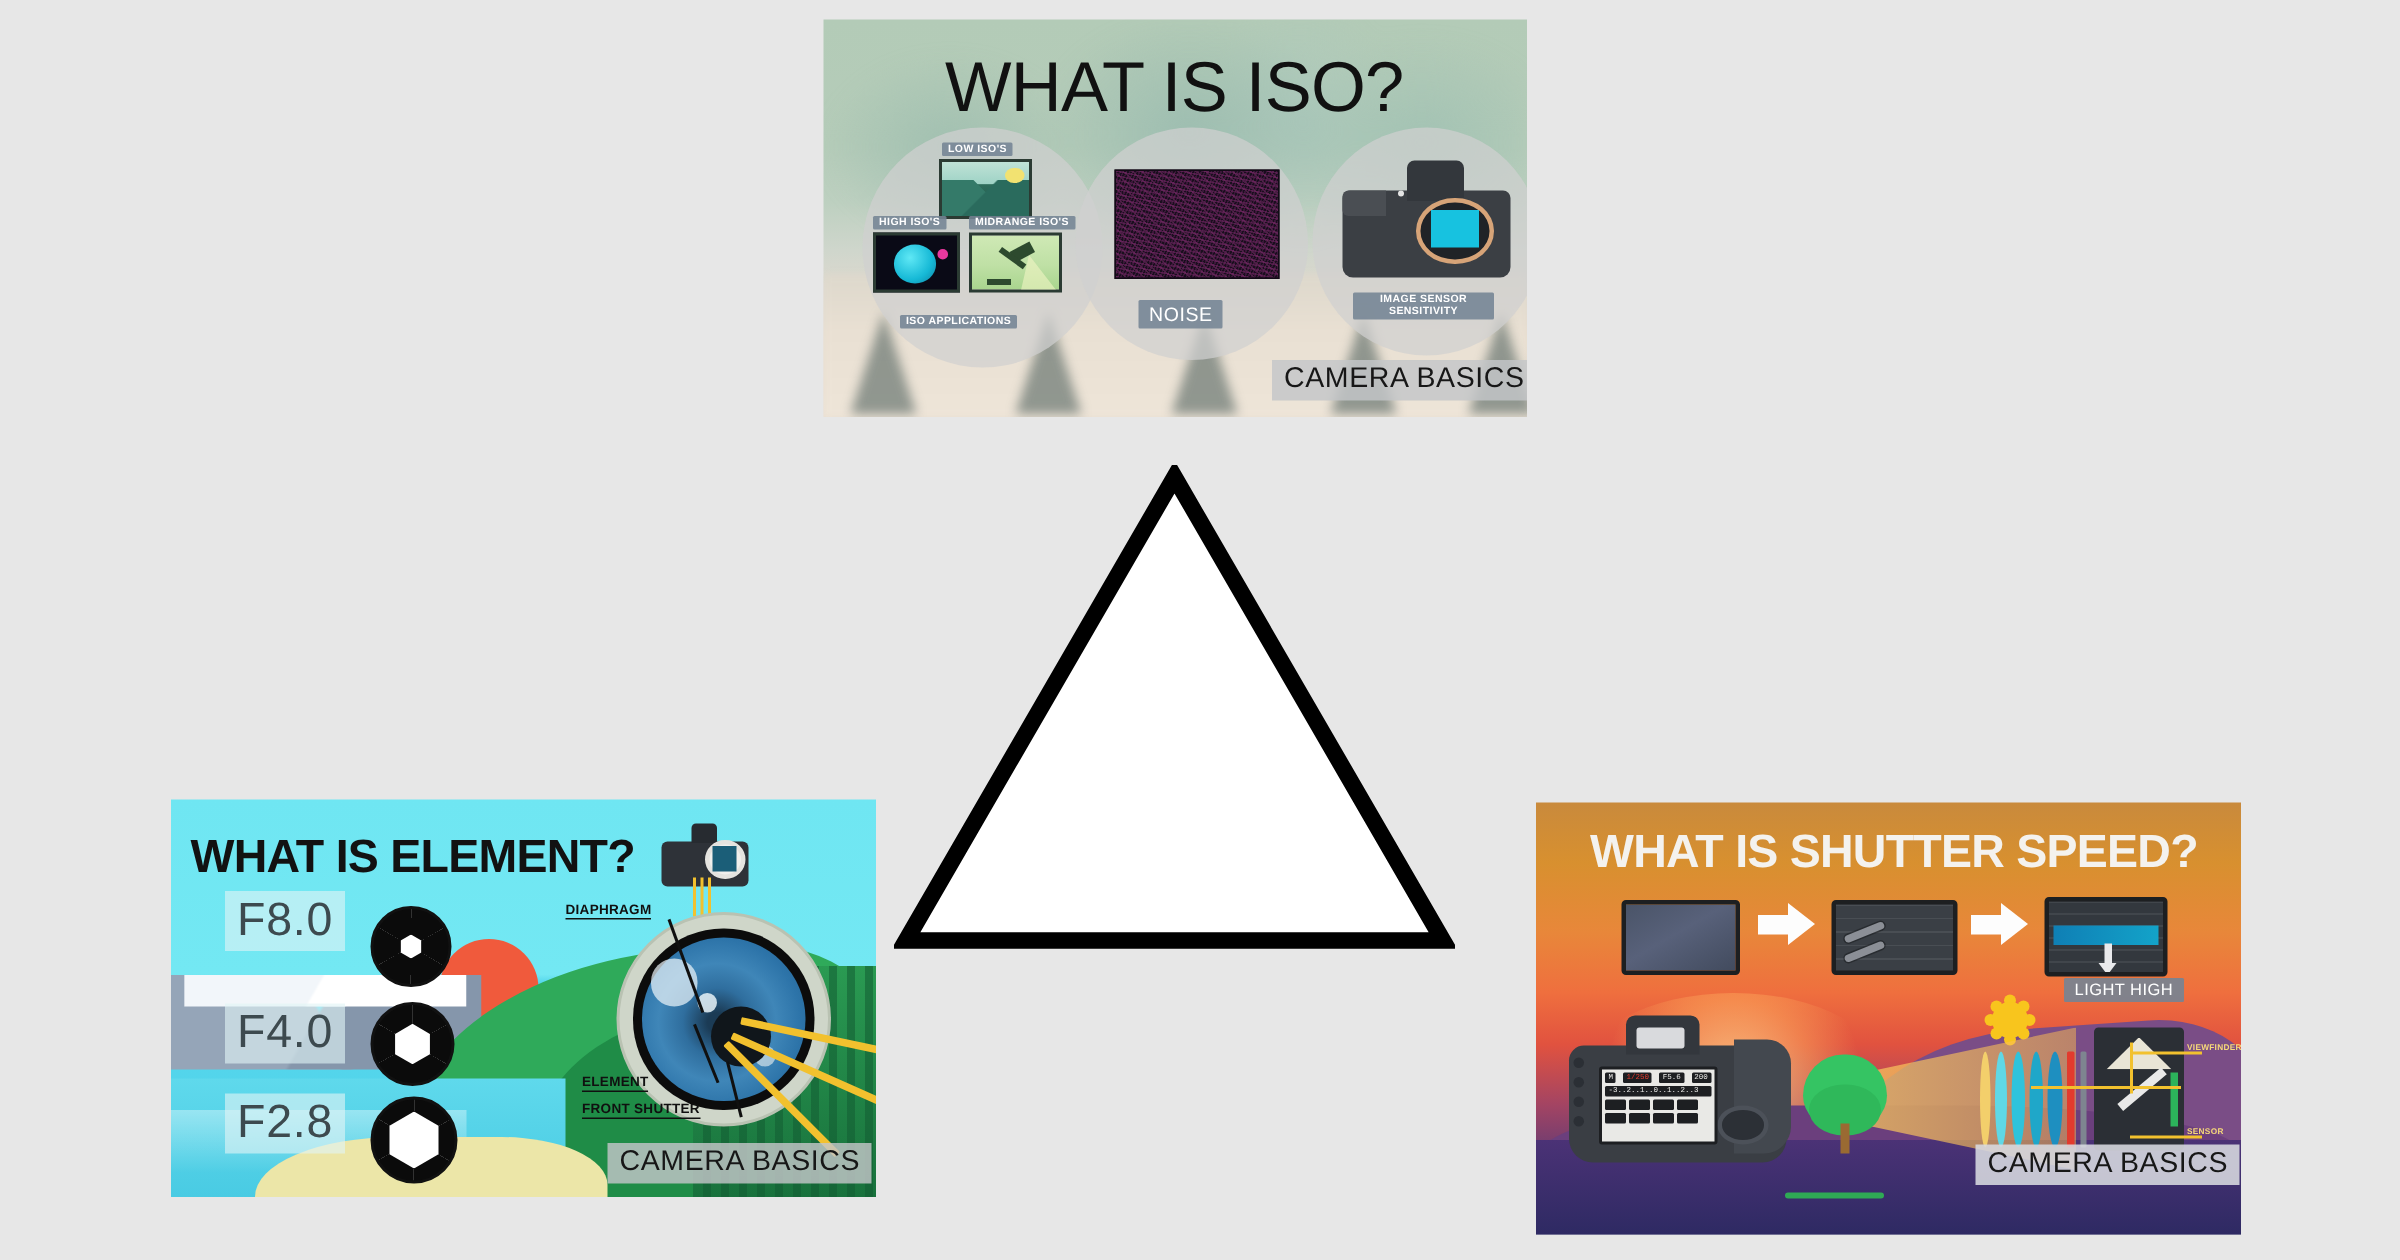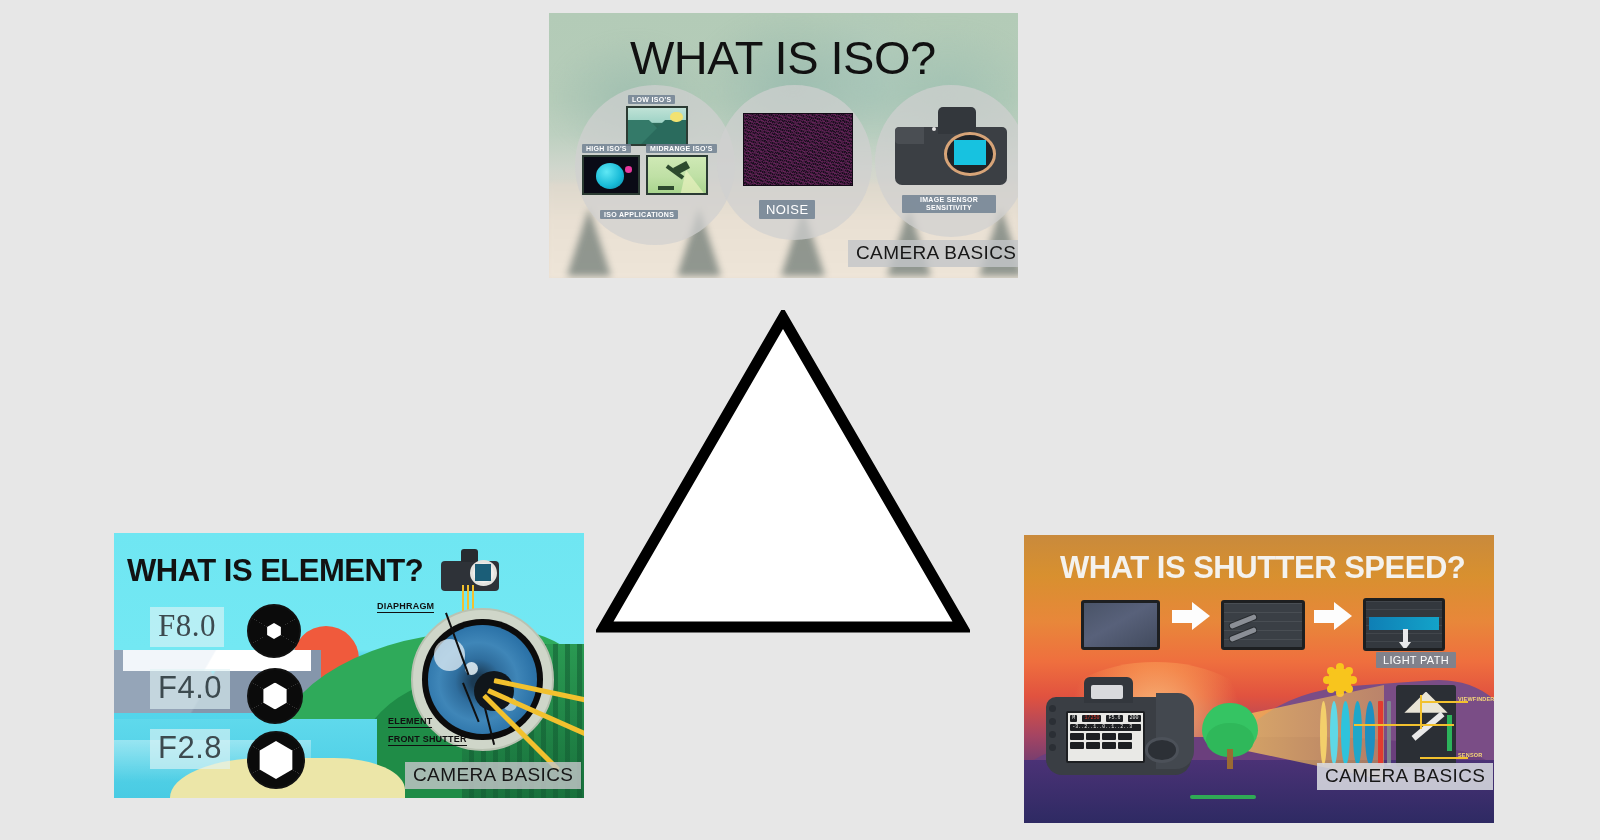--- a/index.html
+++ b/index.html
@@ -530,21 +530,21 @@
     <div class="mini-dslr" style="left:327px; top:16px; width:58px; height:42px;">
       <div class="mb"></div>
         <div class="mp"></div>
         <div class="ml"></div>
         <div class="mi"></div>
     </div>
     <div class="yellow-line" style="left:348px; top:52px; width:2px; height:26px;"></div>
     <div class="yellow-line" style="left:353px; top:52px; width:2px; height:26px;"></div>
     <div class="yellow-line" style="left:358px; top:52px; width:2px; height:26px;"></div>
 
-    <div class="f-label" style="left:36px; top:74px;font-family:Liberation Serif, serif;">F8.0</div>
+    <div class="f-label" style="left:36px; top:61px;">F8.0</div>
     <div class="f-label" style="left:36px; top:136px;">F4.0</div>
     <div class="f-label" style="left:36px; top:196px;">F2.8</div>
 
     <div class="ap-blade" style="left:133px; top:71px; width:54px; height:54px;">
       <div class="spokes"></div>
       <div class="hole" style="width:16px; height:16px;"></div>
     </div>
     <div class="ap-blade" style="left:133px; top:135px; width:56px; height:56px;">
       <div class="spokes"></div>
       <div class="hole" style="width:27px; height:27px;"></div>
@@ -634,21 +634,21 @@
       <div class="sensorbar"></div>
     </div>
     <div class="yellow-line" style="left:330px; top:189px; width:100px; height:2px;"></div>
     <div class="yellow-line" style="left:396px; top:160px; width:2px; height:34px;"></div>
     <div class="yellow-line" style="left:396px; top:166px; width:48px; height:1.5px;"></div>
     <div class="yellow-line" style="left:396px; top:222px; width:48px; height:1.5px;"></div>
 
     <div class="tiny-label" style="left:434px; top:161px;">VIEWFINDER</div>
     <div class="tiny-label" style="left:434px; top:217px;">SENSOR</div>
 
-    <div class="tag-lightpath" style="left:352px; top:117px;">LIGHT PATH</div>
+    <div class="tag-lightpath" style="left:352px; top:117px;">LIGHT HIGH</div>
 
     <div class="dslr-big" style="left:22px; top:140px; width:145px; height:100px;">
       <div class="body"></div>
       <div class="hump"></div>
       <div class="flash"></div>
       <div class="grip"></div>
       <div class="dial"></div>
       <div class="btns">
           <i></i>
           <i></i>

